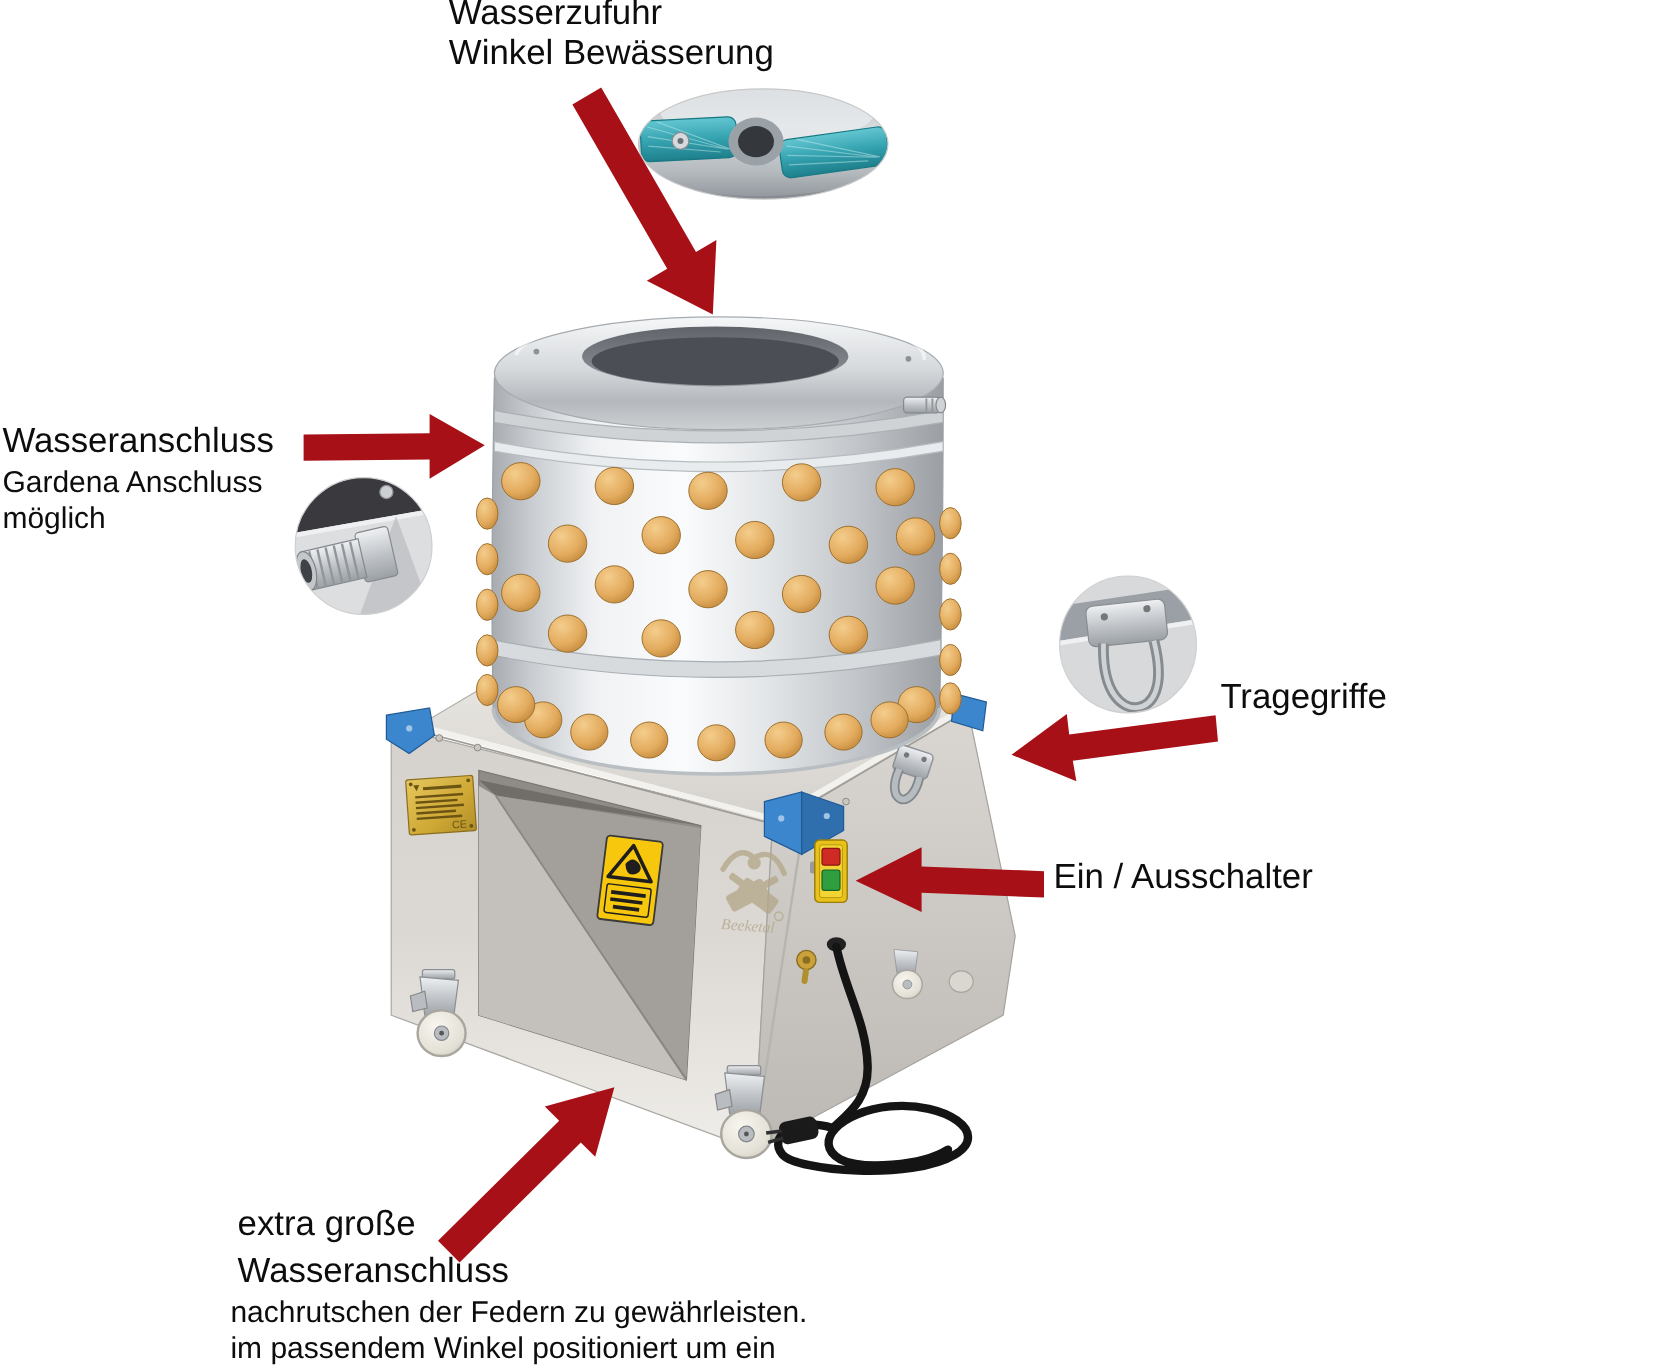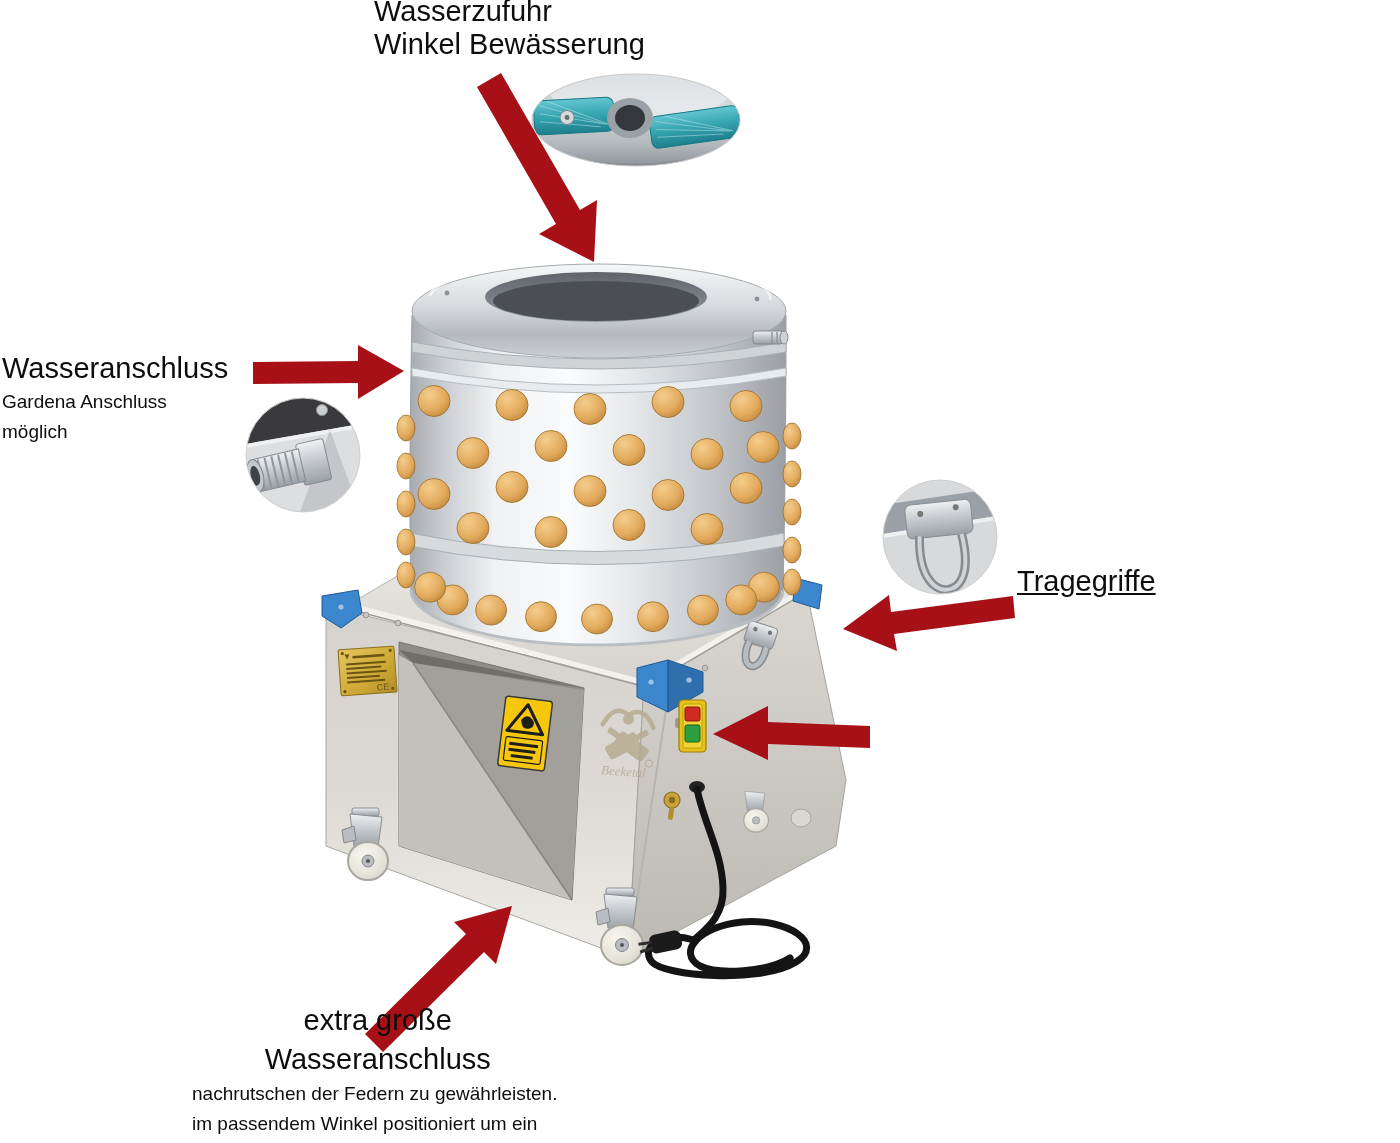--- a/index.html
+++ b/index.html
@@ -5,28 +5,28 @@
   html,body{margin:0;padding:0;}
   body{
     width:1400px;height:1143px;background:#ffffff;position:relative;overflow:hidden;
     font-family:"Liberation Sans","DejaVu Sans",sans-serif;color:#0d0d0d;
   }
   #stage{position:absolute;left:0;top:0;width:1400px;height:1143px;}
   svg{position:absolute;left:0;top:0;}
   .ann{position:absolute;white-space:nowrap;color:#0d0d0d;}
   .ann .l-big{font-size:29px;line-height:38px;}
   .ann .l-big2{font-size:29px;line-height:33px;}
-  .ann .l-sm{font-size:19px;line-height:30px;}
+  .ann .l-sm{font-size:25px;line-height:30px;}
   #ann-water-supply{left:374px;top:-5px;}
   #ann-water-connection{left:2px;top:349px;}
   #ann-carry-handles{left:1017px;top:561px;}
-  #ann-carry-handles .l-big{line-height:40px;text-decoration:underline;}
+  #ann-carry-handles .l-big{line-height:40px;}
   #ann-power-switch{left:878px;top:712px;}
   #ann-ejection-chute{left:192px;top:1001px;}
-  #ann-ejection-chute .l-big{line-height:39px;text-align:center;}
+  #ann-ejection-chute .l-big{line-height:39px;}
   .indent{padding-left:6px;}
 </style>
 </head>
 <body>
 
 <div id="stage">
 
 <svg width="1400" height="1143" viewBox="0 0 1400 1143">
   <defs>
     <linearGradient id="gradDrum" x1="412" x2="786" y1="0" y2="0" gradientUnits="userSpaceOnUse">
@@ -389,20 +389,23 @@
 <div class="ann" id="ann-water-connection">
   <div class="l-big">Wasseranschluss</div>
   <div class="l-sm">Gardena Anschluss</div>
   <div class="l-sm">möglich</div>
 </div>
 
 <div class="ann" id="ann-carry-handles">
   <div class="l-big">Tragegriffe</div>
 </div>
 
+<div class="ann" id="ann-power-switch">
+  <div class="l-big">Ein / Ausschalter</div>
+</div>
 
 <div class="ann" id="ann-ejection-chute">
   <div class="l-big indent">extra große</div>
   <div class="l-big indent">Wasseranschluss</div>
   <div class="l-sm">nachrutschen der Federn zu gewährleisten.</div>
   <div class="l-sm">im passendem Winkel positioniert um ein</div>
 </div>
 
 </div>
 

